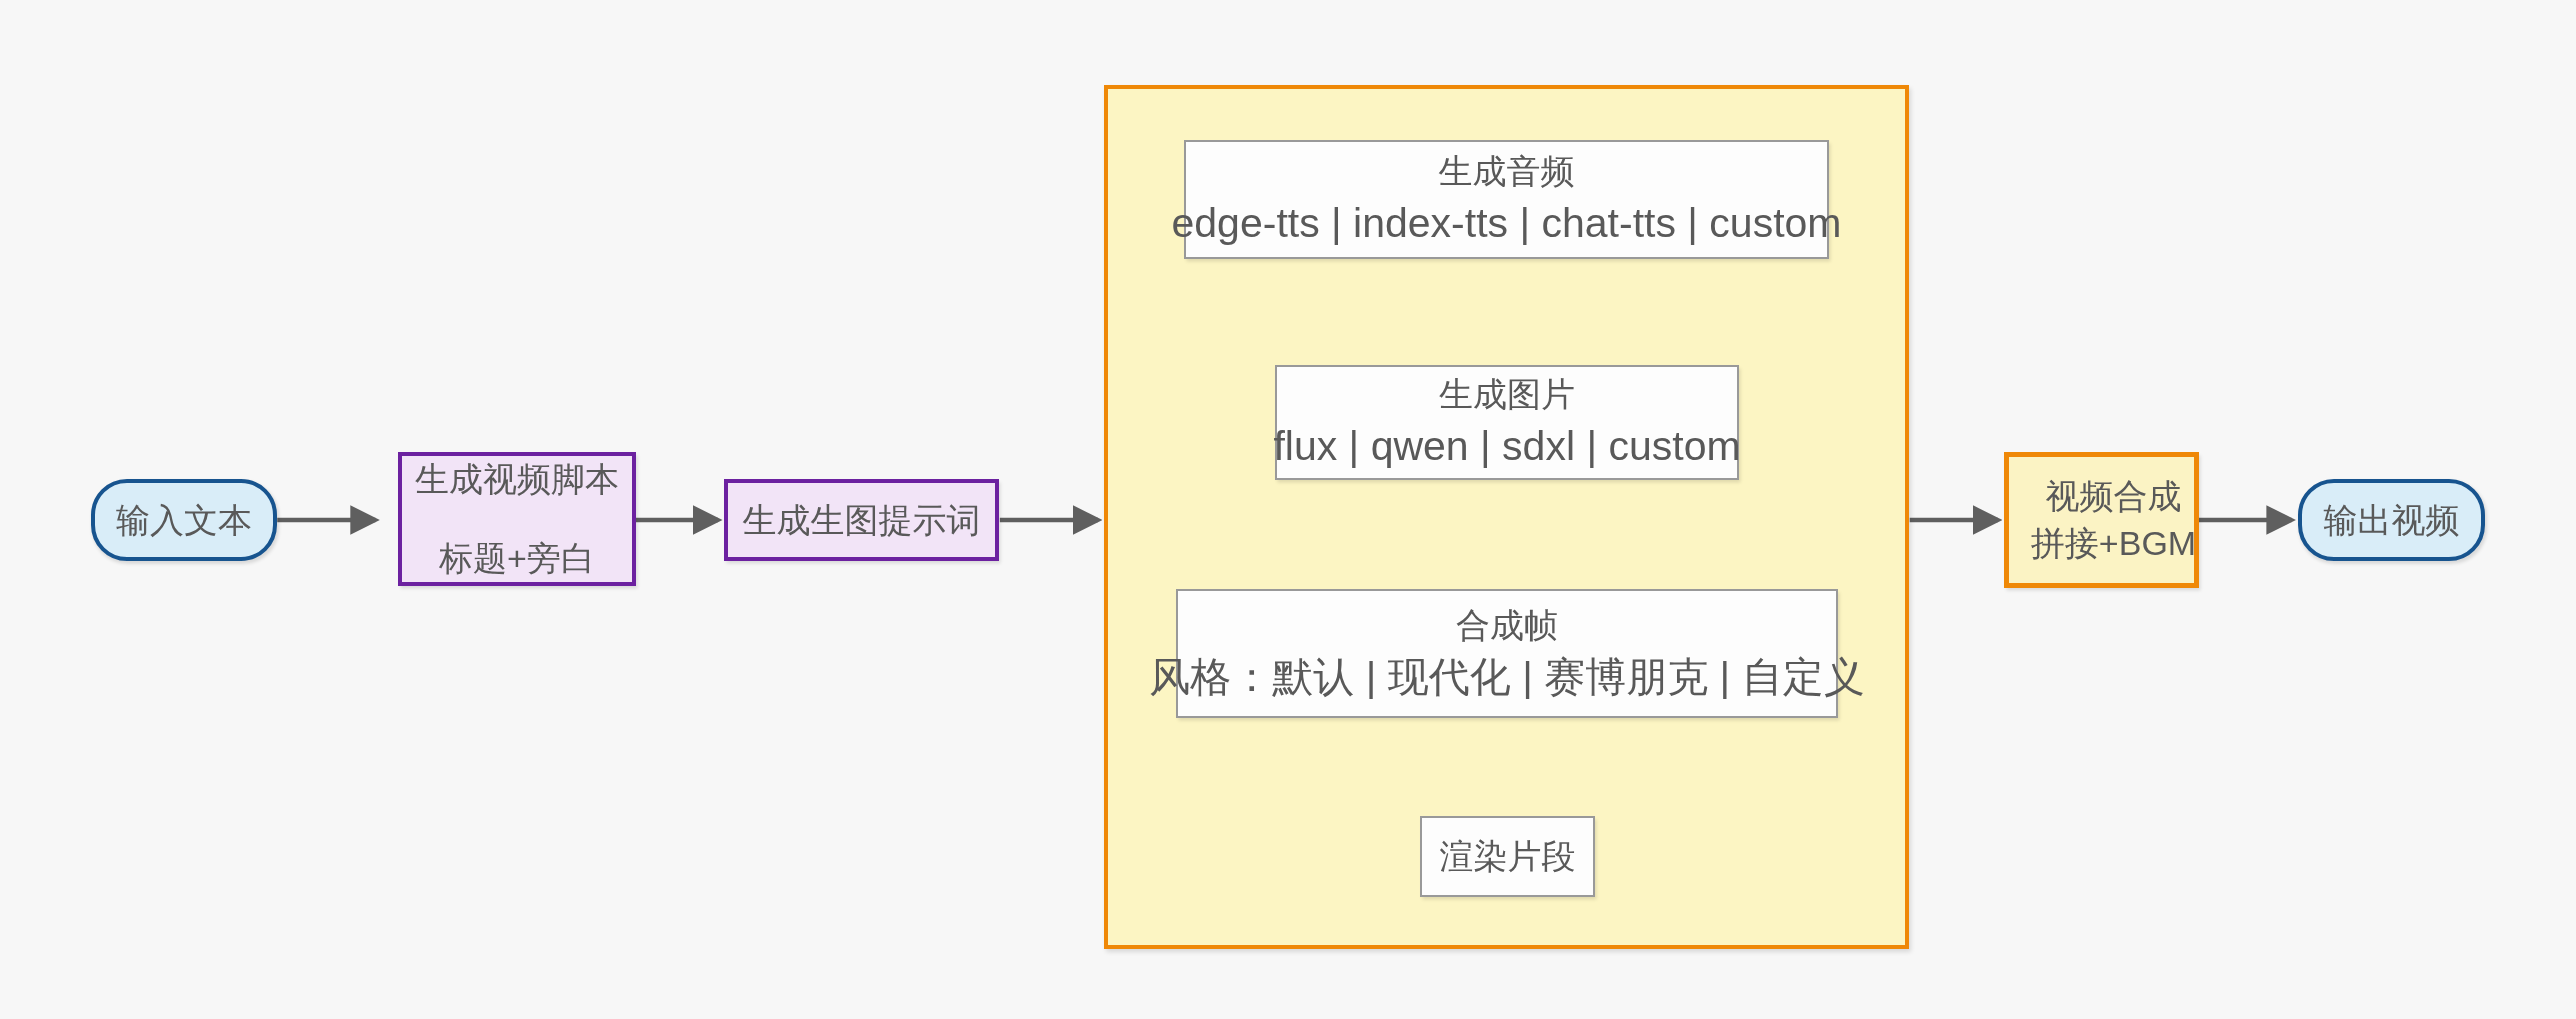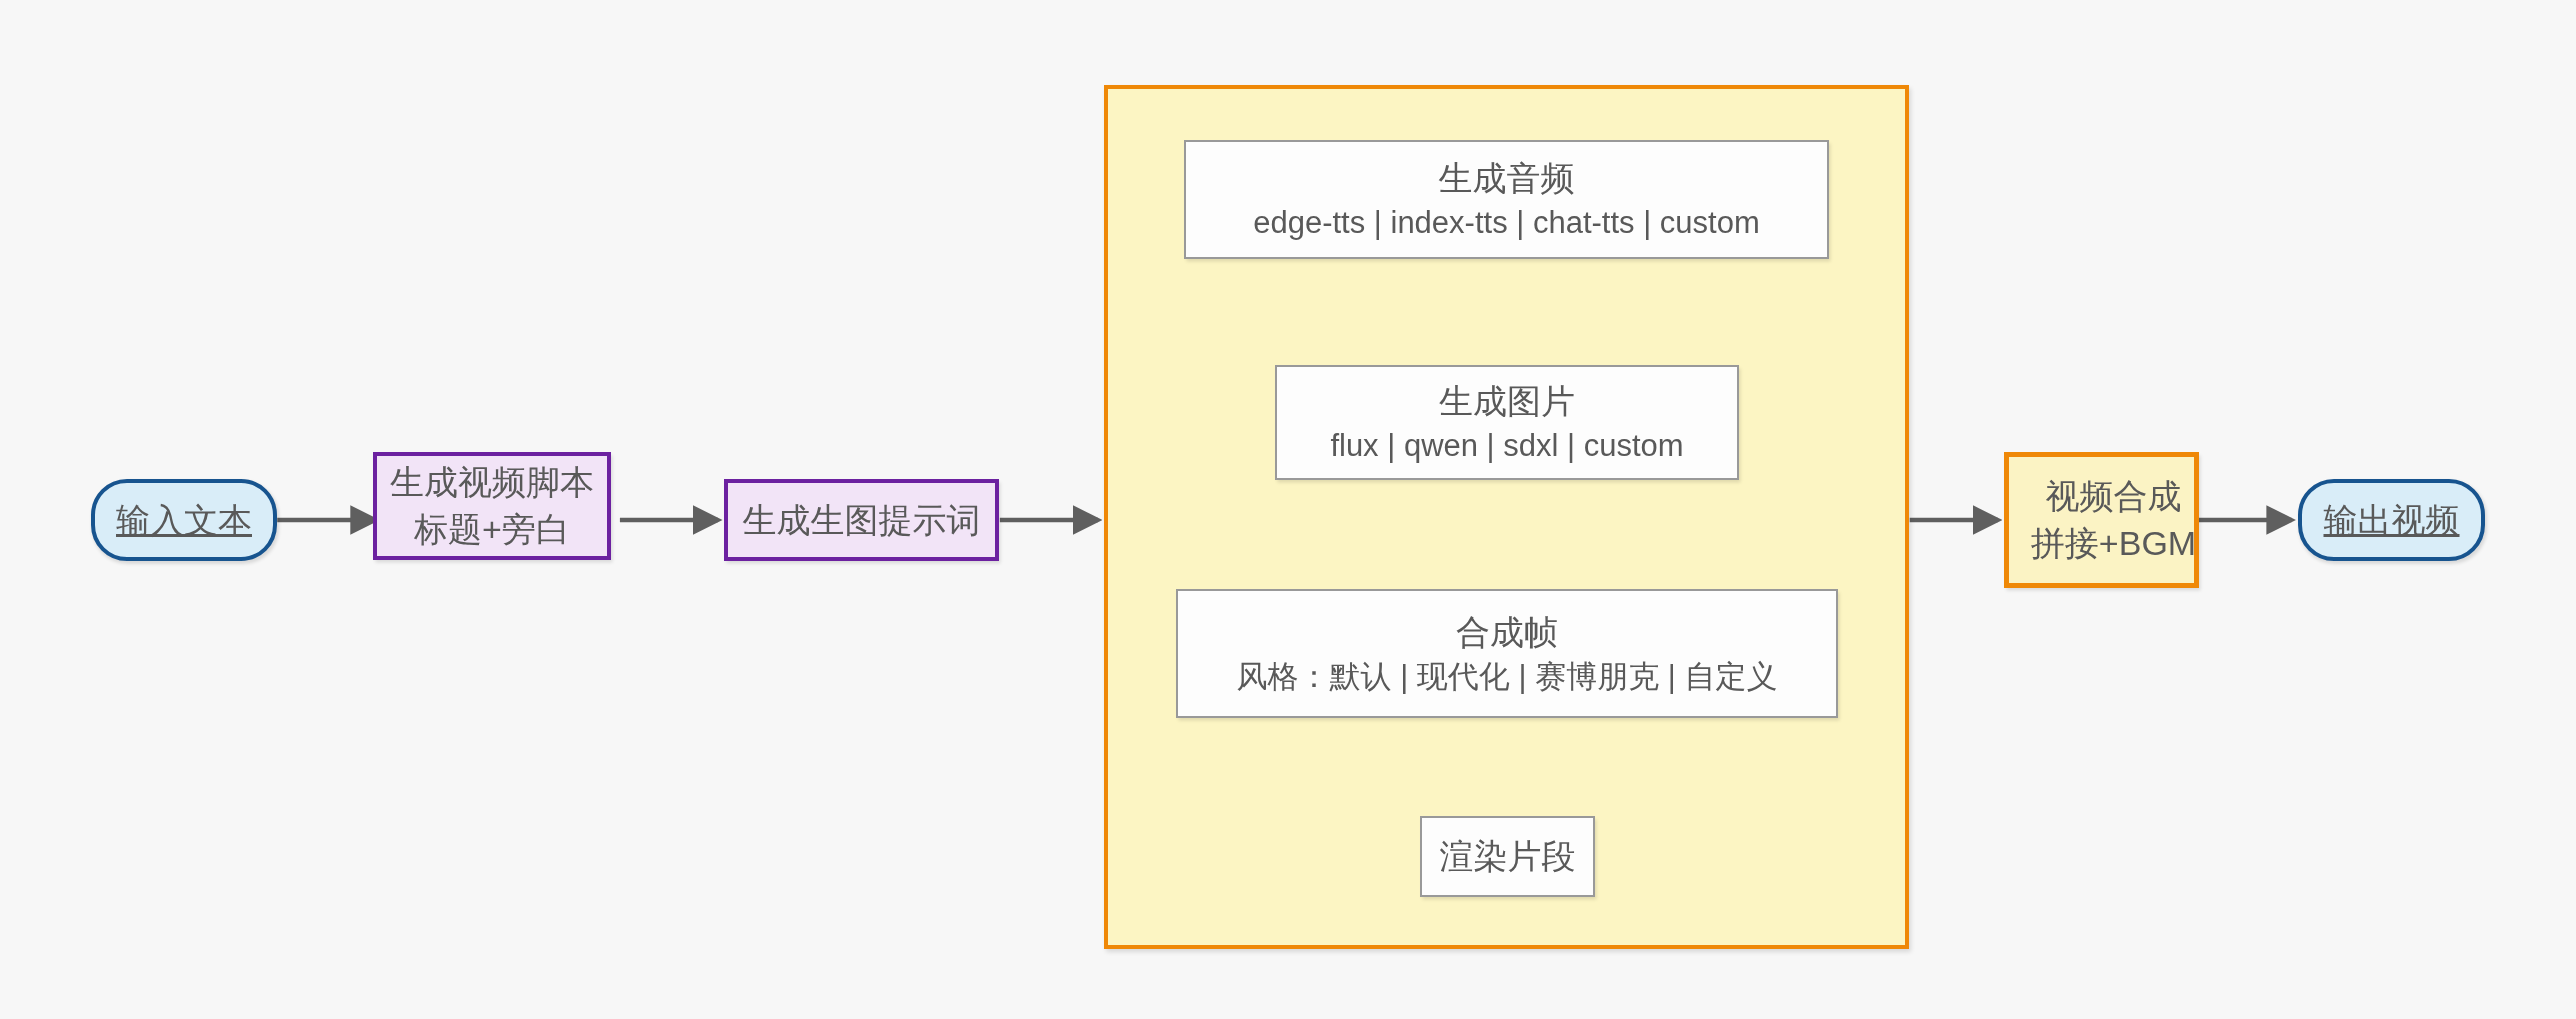--- a/index.html
+++ b/index.html
@@ -28,27 +28,26 @@
   .arrows{position:absolute;left:0;top:0;pointer-events:none;}
   .node{
     position:absolute;
     display:flex;flex-direction:column;
     align-items:center;justify-content:center;
     text-align:center;
     color:var(--text);
     box-shadow:1.8px 2.7px 3.6px rgba(0,0,0,0.12);
   }
   .node .title{font-size:34px;line-height:1.38;white-space:nowrap;}
-  .node .subtitle{font-size:31px;line-height:1.38;white-space:nowrap;}
+  .node .subtitle{font-size:41px;line-height:1.38;white-space:nowrap;}
   .terminal{
     background:var(--terminal-fill);
     border:4.5px solid var(--terminal-border);
     border-radius:36px;
     font-size:35px;
-    text-decoration:underline;
   }
   .process{
     background:var(--process-fill);
     border:4.5px solid var(--process-border);
   }
   .process .title,.process .subtitle{font-size:34px;}
   .container-box{
     position:absolute;
     left:1104px;top:85px;width:805px;height:864px;
     background:var(--container-fill);
@@ -60,21 +59,21 @@
     border:2.7px solid var(--subprocess-border);
   }
   .compose{
     background:var(--compose-fill);
     border:5.5px solid var(--container-border);
   }
   .compose .title,.compose .subtitle{font-size:34px;}
 
   
   #n-input   {left:91px; top:479px; width:186px; height:82px;}
-  #n-script  {left:373px; top:452px; width:238px; height:108px;}
+  #n-script  {left:398px; top:452px; width:238px; height:134px;justify-content:space-between;}
   #n-prompt  {left:724px; top:479px; width:275px; height:82px;}
   #n-audio   {left:1184px;top:140px; width:645px; height:119px;text-align:right;}
   #n-image   {left:1275px;top:365px; width:464px; height:115px;}
   #n-frame   {left:1176px;top:589px; width:662px; height:129px;}
   #n-render  {left:1420px;top:816px; width:175px; height:81px;text-align:center;}
   #n-compose {left:2004px;top:452px; width:195px; height:136px;padding-left:24px;}
   #n-output  {left:2298px;top:479px; width:187px; height:82px;}
 </style>
 </head>
 <body>

